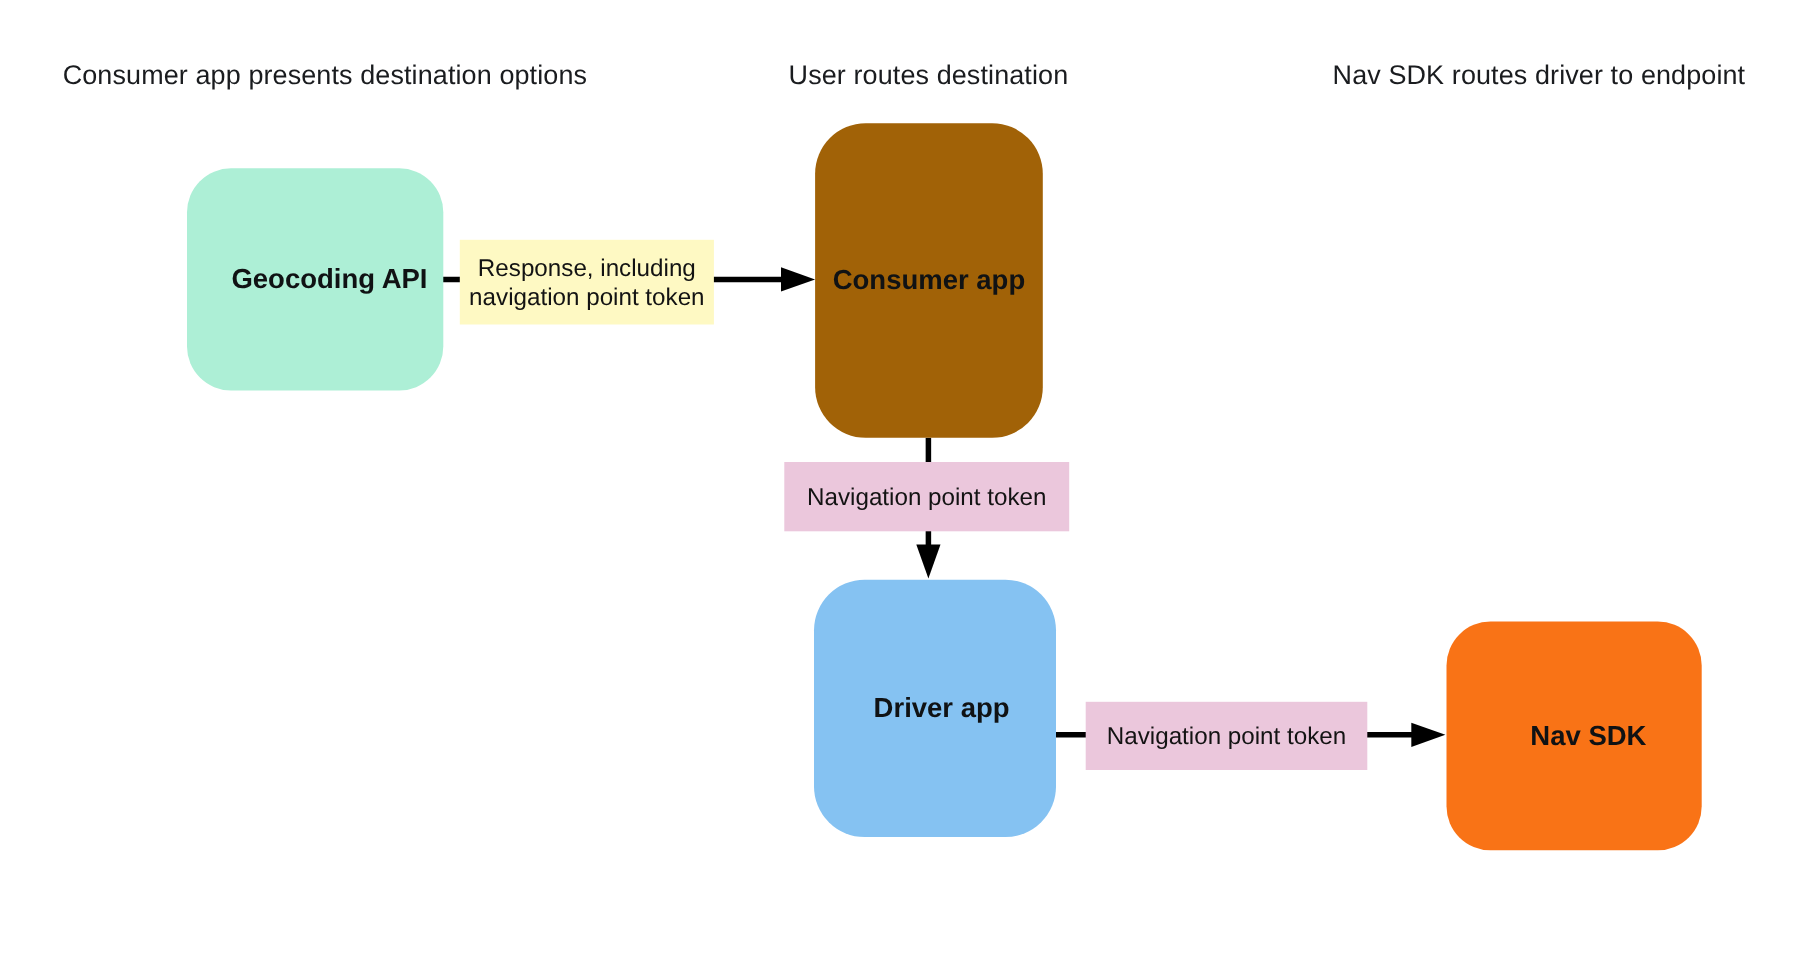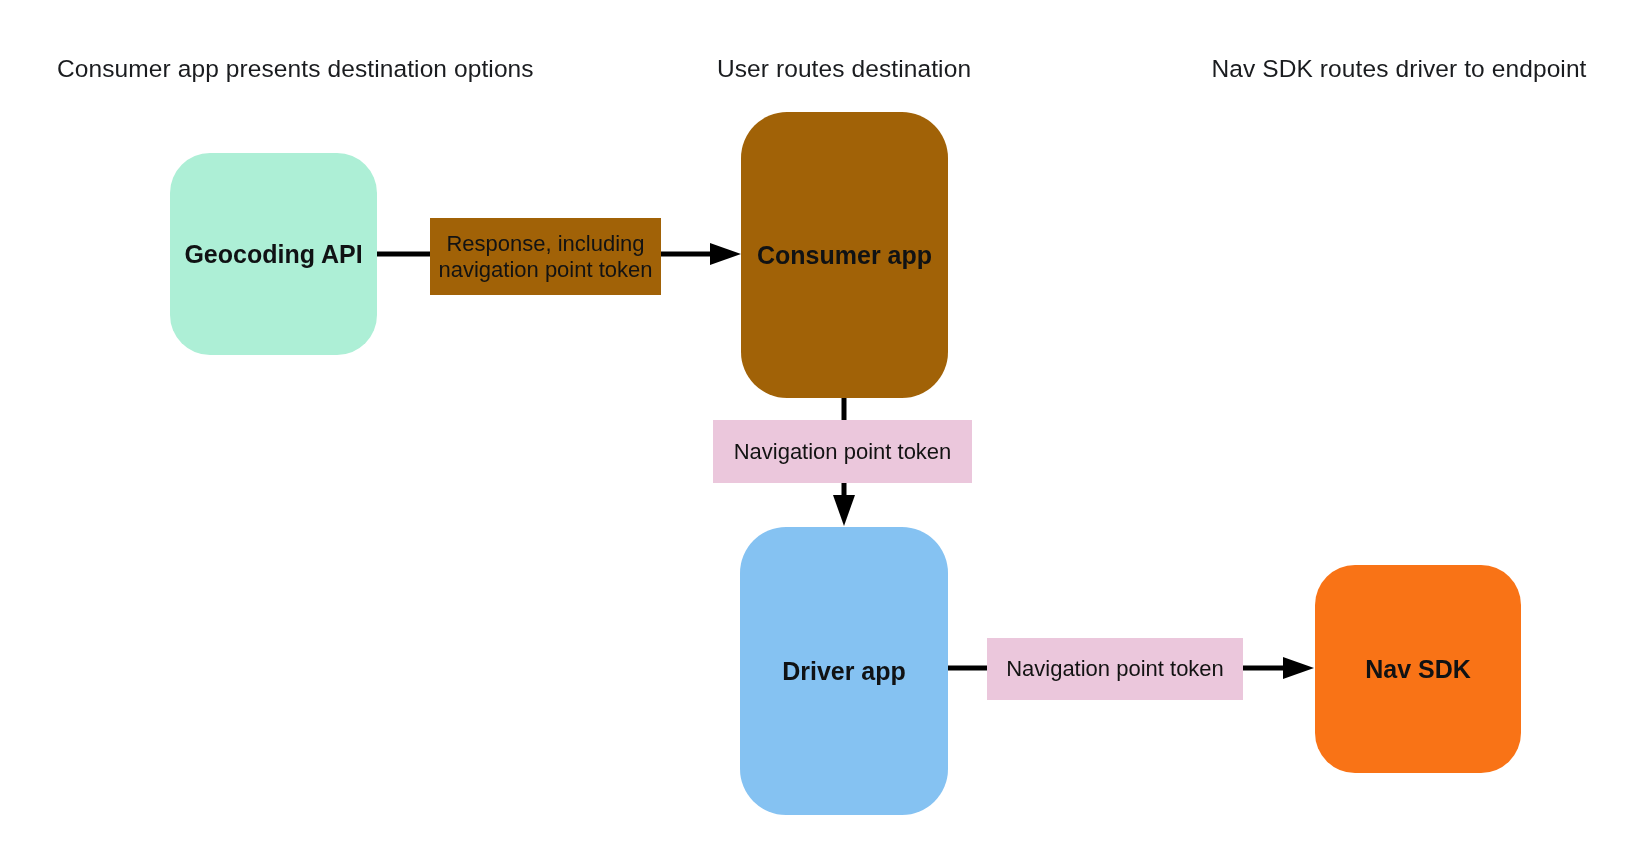--- a/index.html
+++ b/index.html
@@ -28,25 +28,25 @@
   .node {
     position: absolute;
     display: flex;
     align-items: center;
     justify-content: center;
     font-size: 25px;
     font-weight: 700;
     color: #101214;
     text-align: center;
   }
-  .node.radius-sm { border-radius: 40px; }
+  .node.radius-sm { border-radius: 40px; padding-left: 26px; }
   .node.radius-lg { border-radius: 46px; }
   #node-geocoding { left: 170px; top: 153px; width: 207px; height: 202px; }
   #node-consumer  { left: 741px; top: 112px; width: 207px; height: 286px; }
-  #node-driver    { left: 740px; top: 527px; width: 208px; height: 288px; }
+  #node-driver    { left: 740px; top: 527px; width: 208px; height: 234px; padding-left: 12px; }
   #node-navsdk    { left: 1315px; top: 565px; width: 206px; height: 208px; }
   .edge-label {
     position: absolute;
     display: flex;
     align-items: center;
     justify-content: center;
     font-size: 22px;
     font-weight: 400;
     color: #131313;
     text-align: center;
@@ -82,21 +82,21 @@
     <g>
       <line x1="844" y1="398" x2="844" y2="499" stroke-width="5" stroke="#000000"></line>
       <polygon points="844,526 833,495 855,495" fill="#000000"></polygon>
     </g>
     <g>
       <line x1="948" y1="668" x2="1286" y2="668" stroke-width="5" stroke="#000000"></line>
       <polygon points="1314,668 1283,657 1283,679" fill="#000000"></polygon>
     </g>
   </svg>
 
-  <div class="edge-label" id="edge-label-1" style="background: #a16207; margin-left: 12px;">Response, including navigation point token</div>
+  <div class="edge-label" id="edge-label-1" style="background: #fef9c3;">Response, including navigation point token</div>
   <div class="edge-label" id="edge-label-2" style="background: rgb(235, 199, 220);">Navigation point token</div>
   <div class="edge-label" id="edge-label-3" style="background: rgb(235, 199, 220);">Navigation point token</div>
 
   <div class="node radius-sm node-layer-item" id="node-geocoding" style="background: rgb(173, 239, 214);">Geocoding API</div>
   <div class="node radius-lg node-layer-item" id="node-consumer" style="background: #a16207;">Consumer app</div>
   <div class="node radius-lg node-layer-item" id="node-driver" style="background: rgb(133, 194, 242);">Driver app</div>
   <div class="node radius-sm node-layer-item" id="node-navsdk" style="background: #f97316;">Nav SDK</div>
 
 </div>
 

